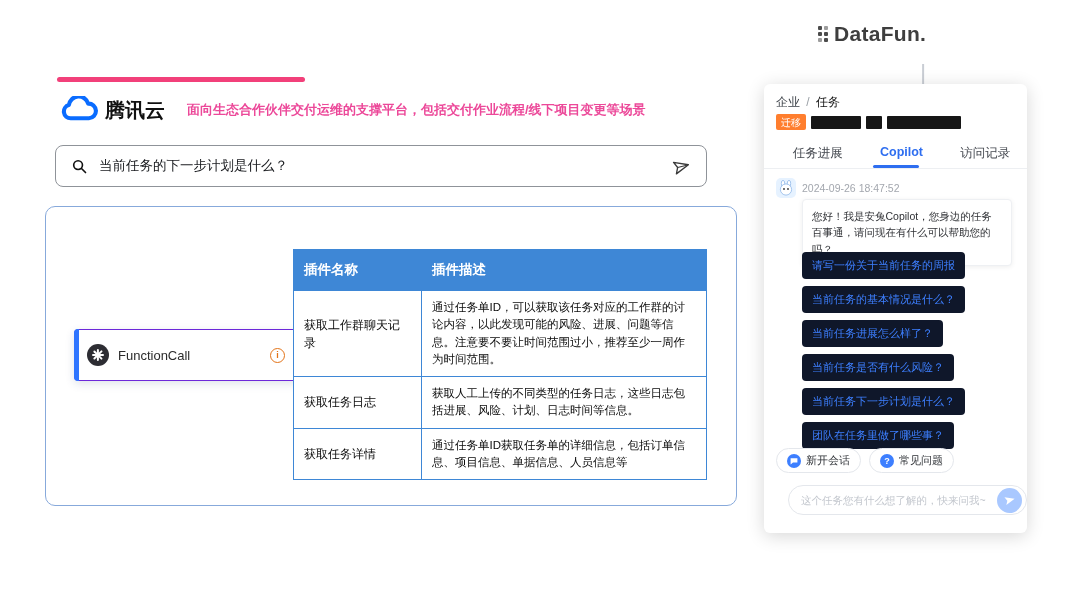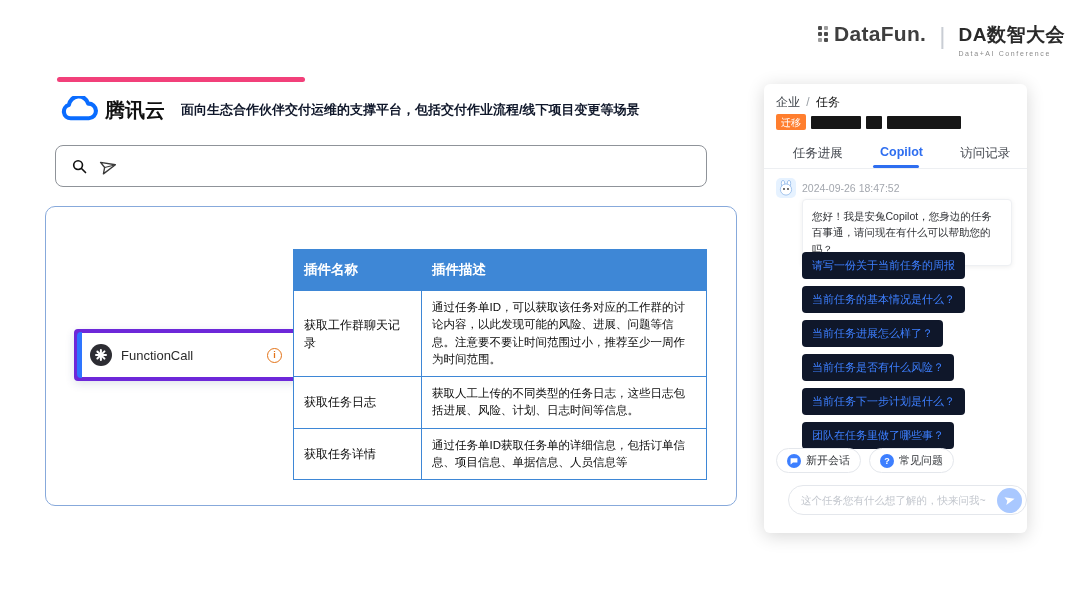--- a/index.html
+++ b/index.html
@@ -5,45 +5,45 @@
   * { margin:0; padding:0; box-sizing:border-box; }
   html,body { background:#e9e9e9; }
   body { font-family:"Liberation Sans","DejaVu Sans",sans-serif; }
   .slide { position:relative; width:1080px; height:608px; background:#ffffff; overflow:hidden; }
 
   
   .title { position:absolute; left:55px; top:22px; font-size:40px; font-weight:800; color:#151515; letter-spacing:.5px; }
   .title-underline { position:absolute; left:57px; top:77px; width:248px; height:5px; background:#F2407A; border-radius:3px; }
 
   
-  .brand { position:absolute; left:818px; top:22px; height:40px; display:flex; align-items:flex-start; gap:13px; }
+  .brand { position:absolute; left:818px; top:22px; height:40px; display:flex; align-items:flex-end; gap:13px;flex-direction:column; }
   .df { display:flex; align-items:center; gap:6px; }
   .df-dots { display:grid; grid-template-columns:repeat(2,4px); grid-auto-rows:4px; gap:2px; }
   .df-dots i { display:block; background:#4c4c4c; border-radius:1px; }
   .df-dots i:nth-child(2), .df-dots i:nth-child(5){ opacity:.55; }
   .df-text { font-size:21px; font-weight:800; color:#3e3e3e; letter-spacing:.3px; }
   .brand-sep { color:#C9CDD4; font-size:24px; font-weight:300; }
   .conf { display:flex; flex-direction:column; }
   .conf-name { font-size:19px; font-weight:800; color:#2a2a2a; letter-spacing:.5px; }
   .conf-sub { font-size:7px; color:#8b8b8b; letter-spacing:1.6px; margin-top:2px; }
 
   
   .product { position:absolute; left:60px; top:96px; display:flex; align-items:center; }
   .cloud-icon { margin-right:7px; }
   .product-name { font-size:20px; font-weight:800; color:#111; }
-  .product-desc { margin-left:16px; font-size:13px; font-weight:600; color:#0f172a; }
+  .product-desc { margin-left:22px; font-size:13px; font-weight:600; color:#ec4899; }
 
   
   .searchbar { position:absolute; left:55px; top:145px; width:652px; height:42px; border:1px solid #8F9399; border-radius:8px; background:#fff; display:flex; align-items:center; gap:11px; padding:0 15px; }
   .search-input { flex:1; border:0; outline:0; background:transparent; font-size:13.5px; color:#16181c; font-family:inherit; }
   .send-outline { transform:rotate(-14deg); }
 
   
   .main-box { position:absolute; left:45px; top:206px; width:692px; height:300px; border:1.5px solid #87A9DB; border-radius:10px; background:#fff; }
-  .fc-card { position:absolute; left:28px; top:122px; width:224px; height:52px; background:#fff; border:4px solid #6d28d9; border-radius:4px; box-shadow:0 3px 10px rgba(30,60,110,.14); display:flex; align-items:center; gap:9px; padding:0 12px; }
+  .fc-card { position:absolute; left:28px; top:122px; width:224px; height:52px; background:#fff; border:1px solid #6d28d9; border-radius:4px; box-shadow:0 3px 10px rgba(30,60,110,.14); display:flex; align-items:center; gap:9px; padding:0 12px; }
   .fc-accent { position:absolute; left:-1px; top:-1px; bottom:-1px; width:5px; background:#2E75FF; border-radius:4px 0 0 4px; }
   .fc-icon { position:relative; width:22px; height:22px; border-radius:50%; background:#2D2D33; flex:0 0 auto; }
   .fc-icon i { position:absolute; left:50%; top:50%; width:12px; height:1.8px; background:#fff; border-radius:1px; }
   .fc-icon i:nth-child(1){ transform:translate(-50%,-50%) rotate(0deg); }
   .fc-icon i:nth-child(2){ transform:translate(-50%,-50%) rotate(45deg); }
   .fc-icon i:nth-child(3){ transform:translate(-50%,-50%) rotate(90deg); }
   .fc-icon i:nth-child(4){ transform:translate(-50%,-50%) rotate(135deg); }
   .fc-label { font-size:13px; color:#2b2b2b; }
   .fc-info { margin-left:auto; width:15px; height:15px; border:1.2px solid #E37318; border-radius:50%; color:#E37318; font-size:9px; font-weight:700; display:flex; align-items:center; justify-content:center; }
 
@@ -115,20 +115,21 @@
     </svg>
     <span class="product-name">腾讯云</span>
     <span class="product-desc">面向生态合作伙伴交付运维的支撑平台，包括交付作业流程/线下项目变更等场景</span>
   </div>
 
   <div class="searchbar">
     <svg width="17" height="17" viewBox="0 0 24 24">
       <circle cx="10" cy="10" r="6.2" fill="none" stroke="#111" stroke-width="2.3"></circle>
       <line x1="14.8" y1="14.8" x2="20.5" y2="20.5" stroke="#111" stroke-width="2.3" stroke-linecap="round"></line>
     </svg>
+    <input class="search-input" value="当前任务的下一步计划是什么？" style="">
     <svg class="send-outline" width="19" height="19" viewBox="0 0 24 24">
       <path d="M3.5 19.5 L21 12 L3.5 4.5 L7 12 Z" fill="none" stroke="#3a3a3a" stroke-width="1.7" stroke-linejoin="round"></path>
       <line x1="7" y1="12" x2="20" y2="12" stroke="#3a3a3a" stroke-width="1.4"></line>
     </svg>
   </div>
 
   <div class="main-box">
 
     <div class="fc-card">
       <span class="fc-accent"></span>

